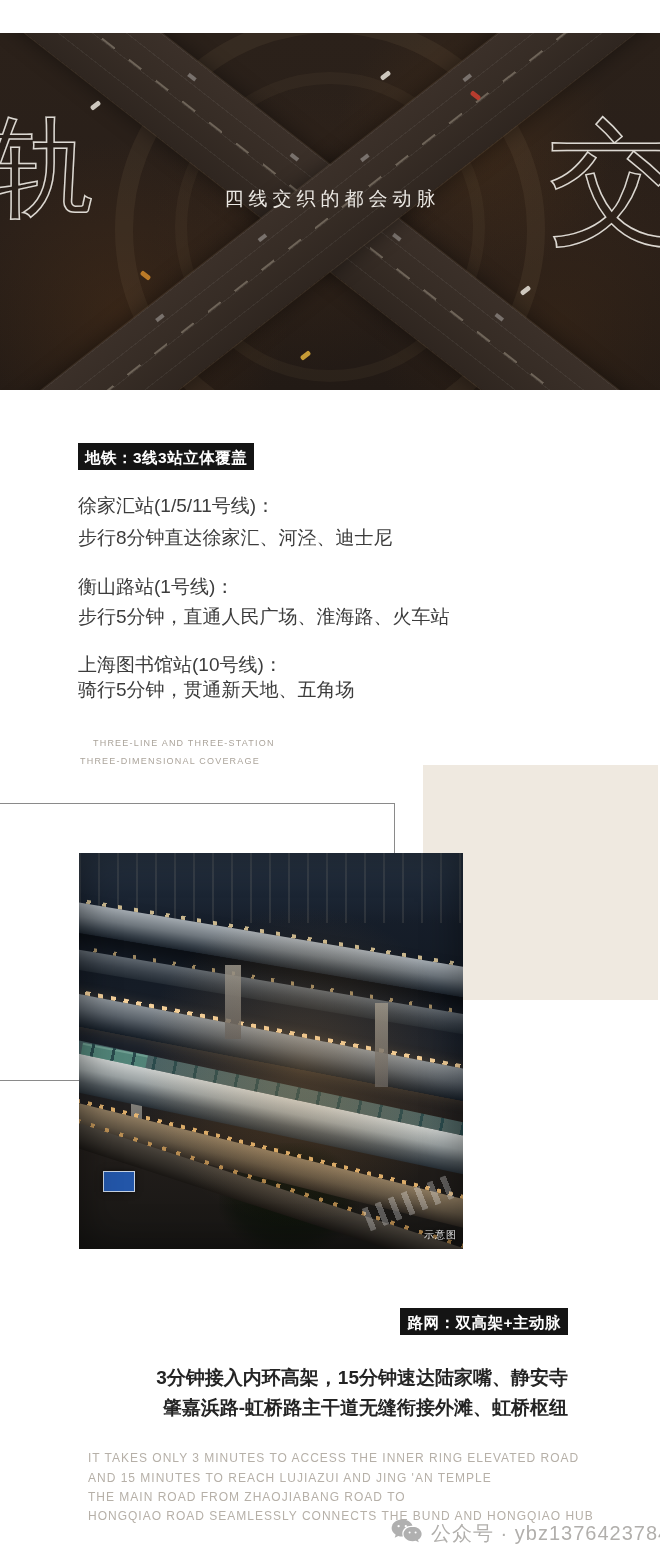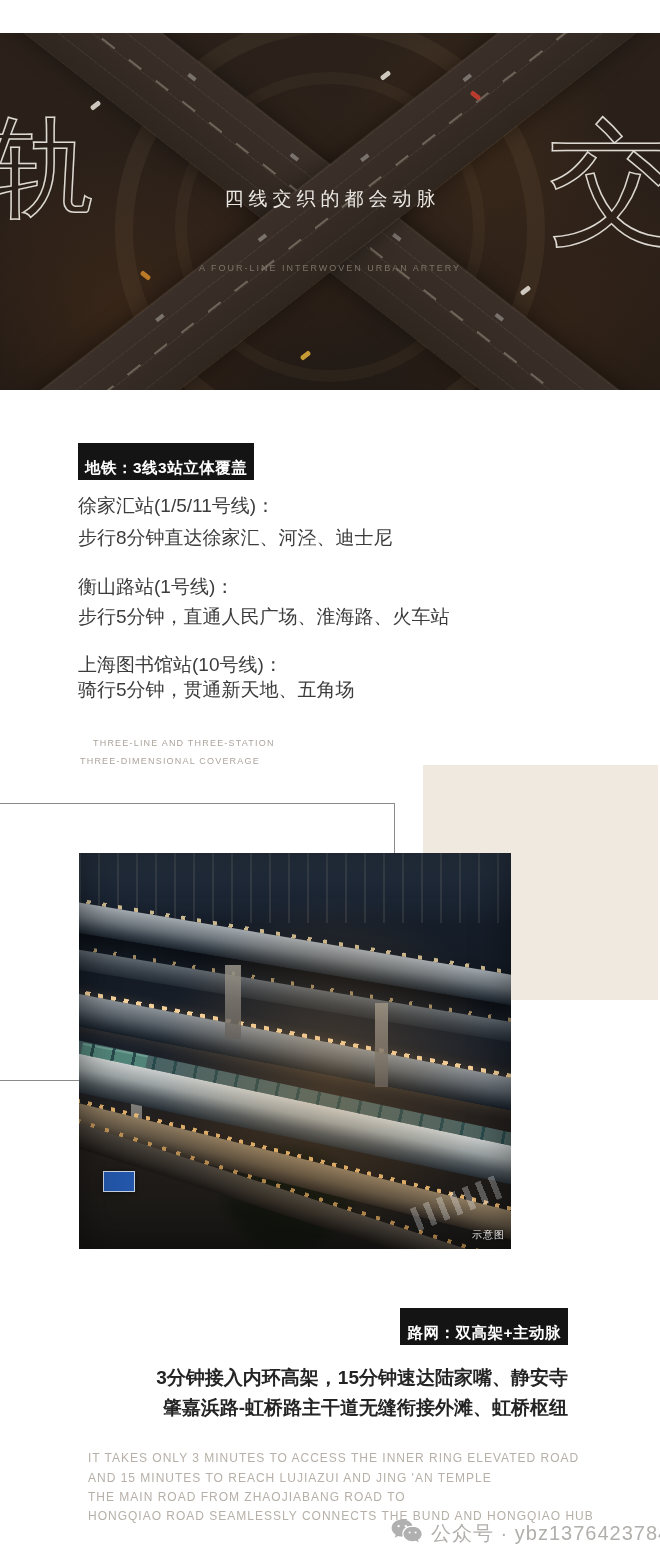--- a/index.html
+++ b/index.html
@@ -70,42 +70,42 @@
   .hero-caption {
     position:absolute; left:0; right:0; top:230px; text-align:center;
     font-size:9px; letter-spacing:2px; color:#7d7469;
   }
 
   
   .badge {
     position:absolute; display:inline-block;
     background:#141414; color:#ffffff;
     font-size:15.5px; font-weight:bold; line-height:1;
-    padding:17px 7px 4px; letter-spacing:.5px; white-space:nowrap;
+    padding:7px 7px 4px; letter-spacing:.5px; white-space:nowrap;
   }
   .metro-badge { left:78px; top:443px; }
   .tline {
     position:absolute; left:78px; line-height:1.15; white-space:nowrap;
     font-size:19px; color:#3c3c3c;
   }
   .t1 { top:495px; } .t2 { top:527px; }
   .t3 { top:576px; } .t4 { top:606px; }
   .t5 { top:654px; } .t6 { top:679px; }
   .encap {
     position:absolute; left:80px; line-height:1; white-space:nowrap;
     font-size:9px; letter-spacing:1.2px; color:#aba49b;
   }
   .e1 { top:739px;margin-left:13px; } .e2 { top:757px; }
 
   
   .beige-block { position:absolute; left:423px; top:765px; width:235px; height:235px; background:#efe9e0; z-index:1; }
   .outline-box { position:absolute; left:-10px; top:803px; width:405px; height:278px; border:1px solid #8a8a8a; z-index:1; }
 
   .photo {
-    position:absolute; left:79px; top:853px; width:432px; height:396px; z-index:2;
+    position:absolute; left:79px; top:853px; width:384px; height:396px; z-index:2;
     background:linear-gradient(180deg,#1f2936 0%, #161e2a 16%, #141b25 30%, #1a202a 48%, #241f1c 70%, #171614 100%);
     overflow:hidden;
   }
   .p-city {
     position:absolute; left:0; top:0; width:100%; height:70px;
     background:
       repeating-linear-gradient(90deg, rgba(235,220,190,.10) 0 2px, transparent 2px 19px),
       linear-gradient(180deg,#273342 0%, #1b2533 60%, rgba(27,37,51,0) 100%);
   }
   .pband { position:absolute; }
@@ -180,21 +180,20 @@
     <div class="car c1"></div>
     <div class="car c2"></div>
     <div class="car c3"></div>
     <div class="car c4"></div>
     <div class="car c5"></div>
     <div class="car c6"></div>
   </div>
   <div class="big-char left">轨</div>
   <div class="big-char right">交</div>
   <div class="hero-subtitle">四线交织的都会动脉</div>
-  <div class="hero-caption">A FOUR-LINE INTERWOVEN URBAN ARTERY</div>
 </div>
 
 <div class="badge metro-badge">地铁：3线3站立体覆盖</div>
 <div class="tline t1">徐家汇站(1/5/11号线)：</div>
 <div class="tline t2">步行8分钟直达徐家汇、河泾、迪士尼</div>
 <div class="tline t3">衡山路站(1号线)：</div>
 <div class="tline t4">步行5分钟，直通人民广场、淮海路、火车站</div>
 <div class="tline t5">上海图书馆站(10号线)：</div>
 <div class="tline t6">骑行5分钟，贯通新天地、五角场</div>
 <div class="encap e1">THREE-LINE AND THREE-STATION</div>

